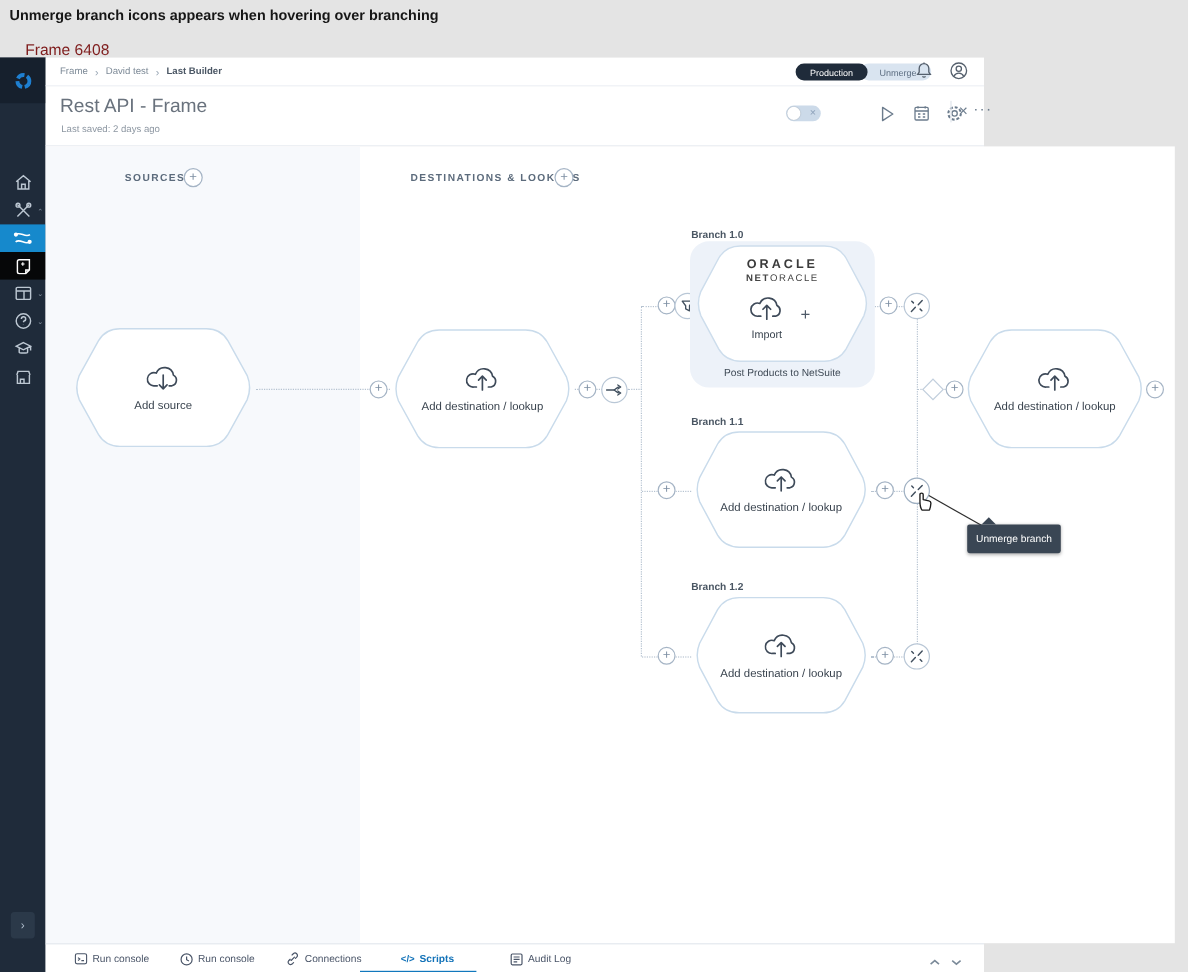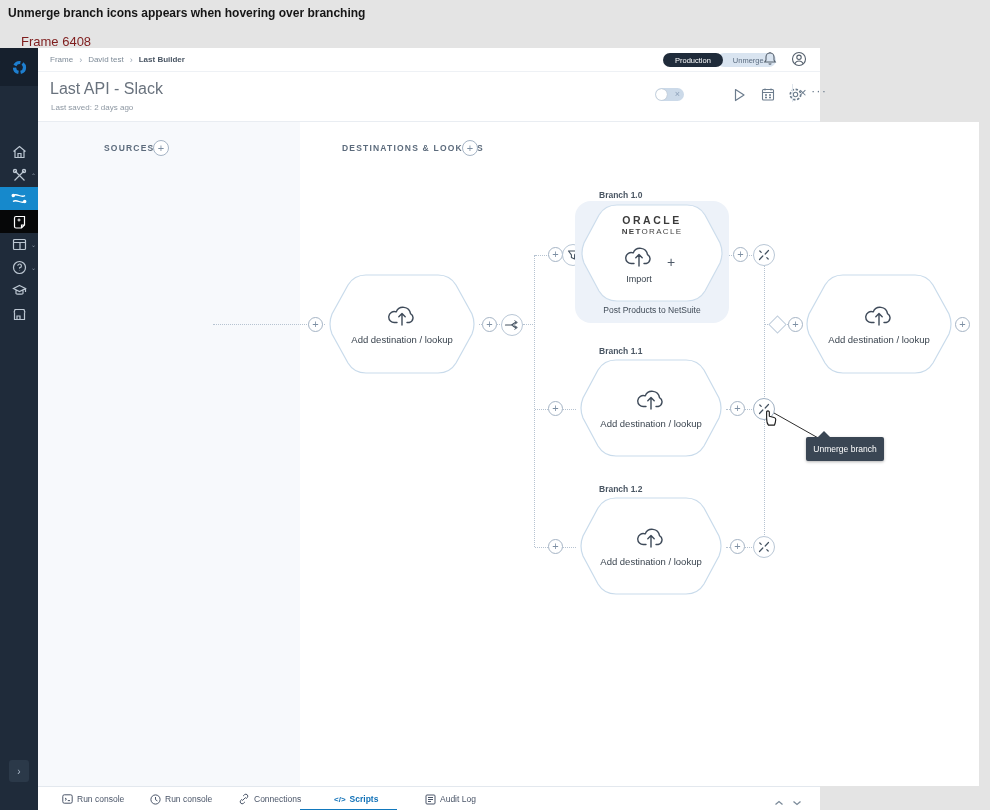--- a/index.html
+++ b/index.html
@@ -50,21 +50,21 @@
   .pin-lg { width:16px; height:16px; line-height:14px; }
   .dot-h { border-top:1px dotted #b6c3d1; height:0; }
   .dot-v { border-left:1px dotted #b6c3d1; width:0; }
   .bpin { width:22px; height:22px; border:1px solid #b9c7d6; border-radius:50%; background:#fff; display:flex; align-items:center; justify-content:center; color:#42505f; }
   .diamond { width:13px; height:13px; border:1px solid #c2cfdd; background:#fff; transform:rotate(45deg); }
 
   .node { width:154px; height:102px; }
   .node svg.hexa { position:absolute; left:0; top:0; width:100%; height:100%; }
   .node-content { position:absolute; left:0; top:0; width:100%; height:100%; display:flex; flex-direction:column; align-items:center; justify-content:center; gap:7px; }
   .node-label { font-size:9.5px; color:#39434e; }
-  .branch-label { font-size:8.5px; font-weight:700; color:#4a5663;margin-left:23px; }
+  .branch-label { font-size:8.5px; font-weight:700; color:#4a5663; }
 
   .ns-card { width:154px; height:122px; background:#edf2f9; border-radius:16px; }
   .ns-node { left:2px; top:2px; width:150px; height:100px; }
   .ns-brand { left:0; top:13px; width:100%; text-align:center; color:#3b3b3b; }
   .ns-oracle { font-size:10.5px; font-weight:700; letter-spacing:2.5px; }
   .ns-suite-line { font-size:8px; letter-spacing:1.3px; color:#444; margin-top:1px; }
   .ns-desc { left:0; top:104px; width:100%; text-align:center; font-size:8.5px; color:#3f4a56; }
   .ns-import-label { left:34px; top:73px; width:60px; text-align:center; font-size:9px; color:#39434e; }
   .ns-plus { left:92px; top:53px; font-size:14px; color:#4e5a68; }
 
@@ -164,21 +164,21 @@
   <div class="topbar-icon" style="left:753px">
     <svg width="16" height="16" viewBox="0 0 16 16" fill="none" stroke="currentColor" stroke-width="1.1">
         <circle cx="8" cy="8" r="6.5"></circle>
         <circle cx="8" cy="6.3" r="2.2"></circle>
         <path d="M3.8 12.8 C4.8 10.8 6.2 10 8 10 C9.8 10 11.2 10.8 12.2 12.8"></path>
       </svg>
   </div>
 </div>
 
 <div class="abs titlebar">
-  <div class="abs flow-title">Last API - Slack</div>
+  <div class="abs flow-title">Rest API - Frame</div>
   <div class="abs flow-saved">Last saved: 2 days ago</div>
 
   <div class="abs toggle">
     <div class="toggle-knob"></div>
     <div class="toggle-x">×</div>
   </div>
   <div class="ctrl" style="left:694px">
     <svg width="15" height="16" viewBox="0 0 15 16" fill="none" stroke="currentColor" stroke-width="1.2">
         <path d="M3.5 2.5 L12 8 L3.5 13.5 Z" stroke-linejoin="round"></path>
       </svg>
@@ -216,20 +216,32 @@
   <div class="abs dot-v" style="left:496px; top:133px; height:292px"></div>
   <div class="abs dot-h" style="left:497px; top:133px; width:44px"></div>
   <div class="abs dot-h" style="left:497px; top:287px; width:41px"></div>
   <div class="abs dot-h" style="left:497px; top:425px; width:41px"></div>
   <div class="abs dot-h" style="left:691px; top:133px; width:35px"></div>
   <div class="abs dot-h" style="left:688px; top:287px; width:38px"></div>
   <div class="abs dot-h" style="left:688px; top:425px; width:38px"></div>
   <div class="abs dot-v" style="left:726px; top:133px; height:292px"></div>
   <div class="abs dot-h" style="left:726px; top:202px; width:38px"></div>
 
+  <div class="abs node" style="left:21px; top:150px">
+    <svg class="hexa" viewBox="0 0 154 102">
+        <path d="M41 2 L113 2 Q125 2 131 12 L147 41 Q151 51 147 61 L131 90 Q125 100 113 100 L41 100 Q29 100 23 90 L7 61 Q3 51 7 41 L23 12 Q29 2 41 2 Z" fill="#ffffff" stroke="#c9dbeb" stroke-width="1.2"></path>
+      </svg>
+    <div class="node-content">
+      <svg width="28" height="23" viewBox="0 0 28 23" fill="none" stroke="#3e4a59" stroke-width="1.4" stroke-linecap="round" stroke-linejoin="round">
+          <path d="M9 18.5 H7 A5.5 5.5 0 1 1 8.2 7.9 A7.5 7.5 0 0 1 22.5 9.6 A4.8 4.8 0 0 1 21.3 18.5 H19"></path>
+          <path d="M14 9.5 V21 M10.8 17.8 L14 21 L17.2 17.8"></path>
+        </svg>
+      <span class="node-label">Add source</span>
+    </div>
+  </div>
   <div class="abs pin" style="left:270px; top:195px">+</div>
 
   <div class="abs node" style="left:287px; top:151px">
     <svg class="hexa" viewBox="0 0 154 102">
         <path d="M41 2 L113 2 Q125 2 131 12 L147 41 Q151 51 147 61 L131 90 Q125 100 113 100 L41 100 Q29 100 23 90 L7 61 Q3 51 7 41 L23 12 Q29 2 41 2 Z" fill="#ffffff" stroke="#c9dbeb" stroke-width="1.2"></path>
       </svg>
     <div class="node-content">
       <svg width="28" height="23" viewBox="0 0 28 23" fill="none" stroke="#3e4a59" stroke-width="1.4" stroke-linecap="round" stroke-linejoin="round">
           <path d="M9 18.5 H7 A5.5 5.5 0 1 1 8.2 7.9 A7.5 7.5 0 0 1 22.5 9.6 A4.8 4.8 0 0 1 21.3 18.5 H19"></path>
           <path d="M14 21 V9.5 M10.8 12.7 L14 9.5 L17.2 12.7"></path>

